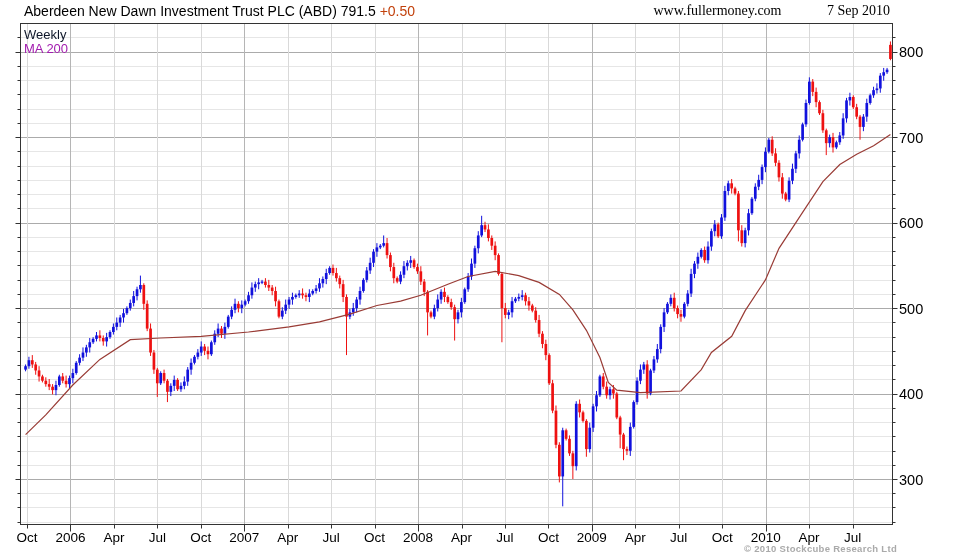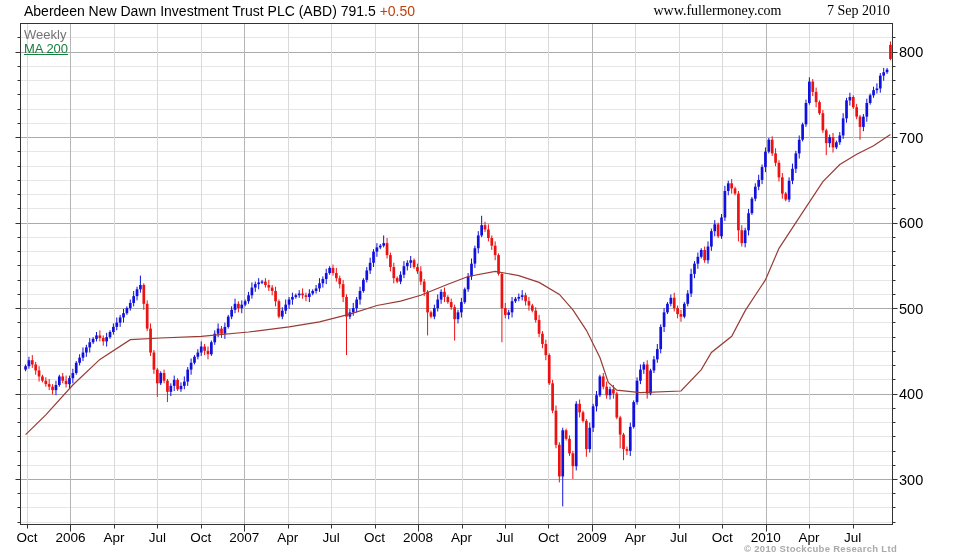--- a/index.html
+++ b/index.html
@@ -7,22 +7,22 @@
     width:980px;height:560px;position:relative;overflow:hidden;
     background:#ffffff;font-family:"Liberation Sans", sans-serif;
     -webkit-font-smoothing:none;
   }
   .hdr{position:absolute;top:3px;font-size:14px;color:#000;white-space:nowrap;}
   #title-block{left:24px;}
   #right-block{right:90px;font-family:Liberation Serif, serif;}
   #right-block .site{margin-right:42px;}
   .chg{color:#c2410c;}
   #legend{position:absolute;left:24px;top:28px;line-height:14px;font-size:13px;z-index:3;}
-  #legend .lg-weekly{color:#737373;display:block;}
-  #legend .lg-ma{color:#15803d;display:block;text-decoration:underline;}
+  #legend .lg-weekly{color:#0f172a;display:block;}
+  #legend .lg-ma{color:#a21caf;display:block;}
   #chart-svg{position:absolute;left:0;top:0;}
   #copyright{
     position:absolute;right:83px;top:543px;font-size:9.5px;color:#aaaaaa;
     letter-spacing:0.3px;white-space:nowrap;font-weight:bold;
   }
 </style>
 </head>
 <body>
 
 <div class="hdr" id="title-block">

